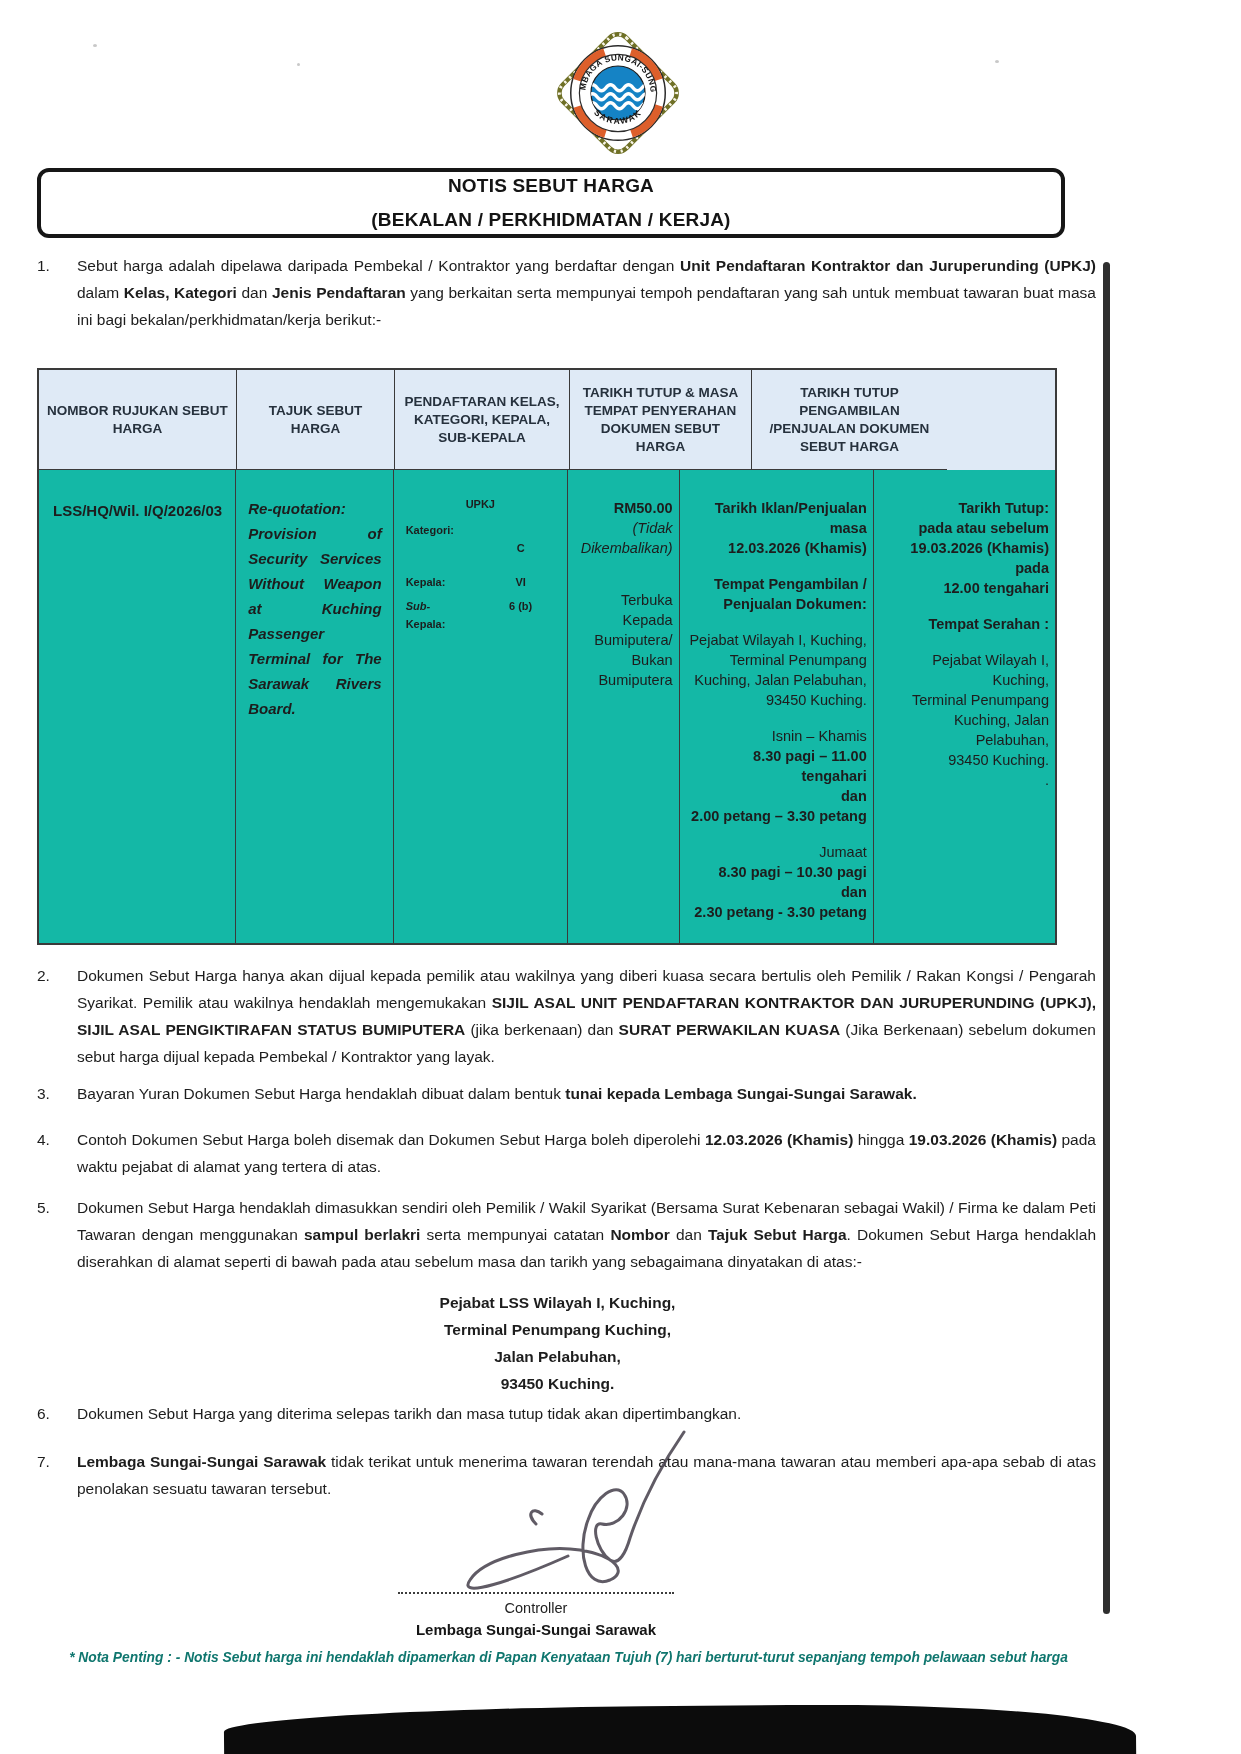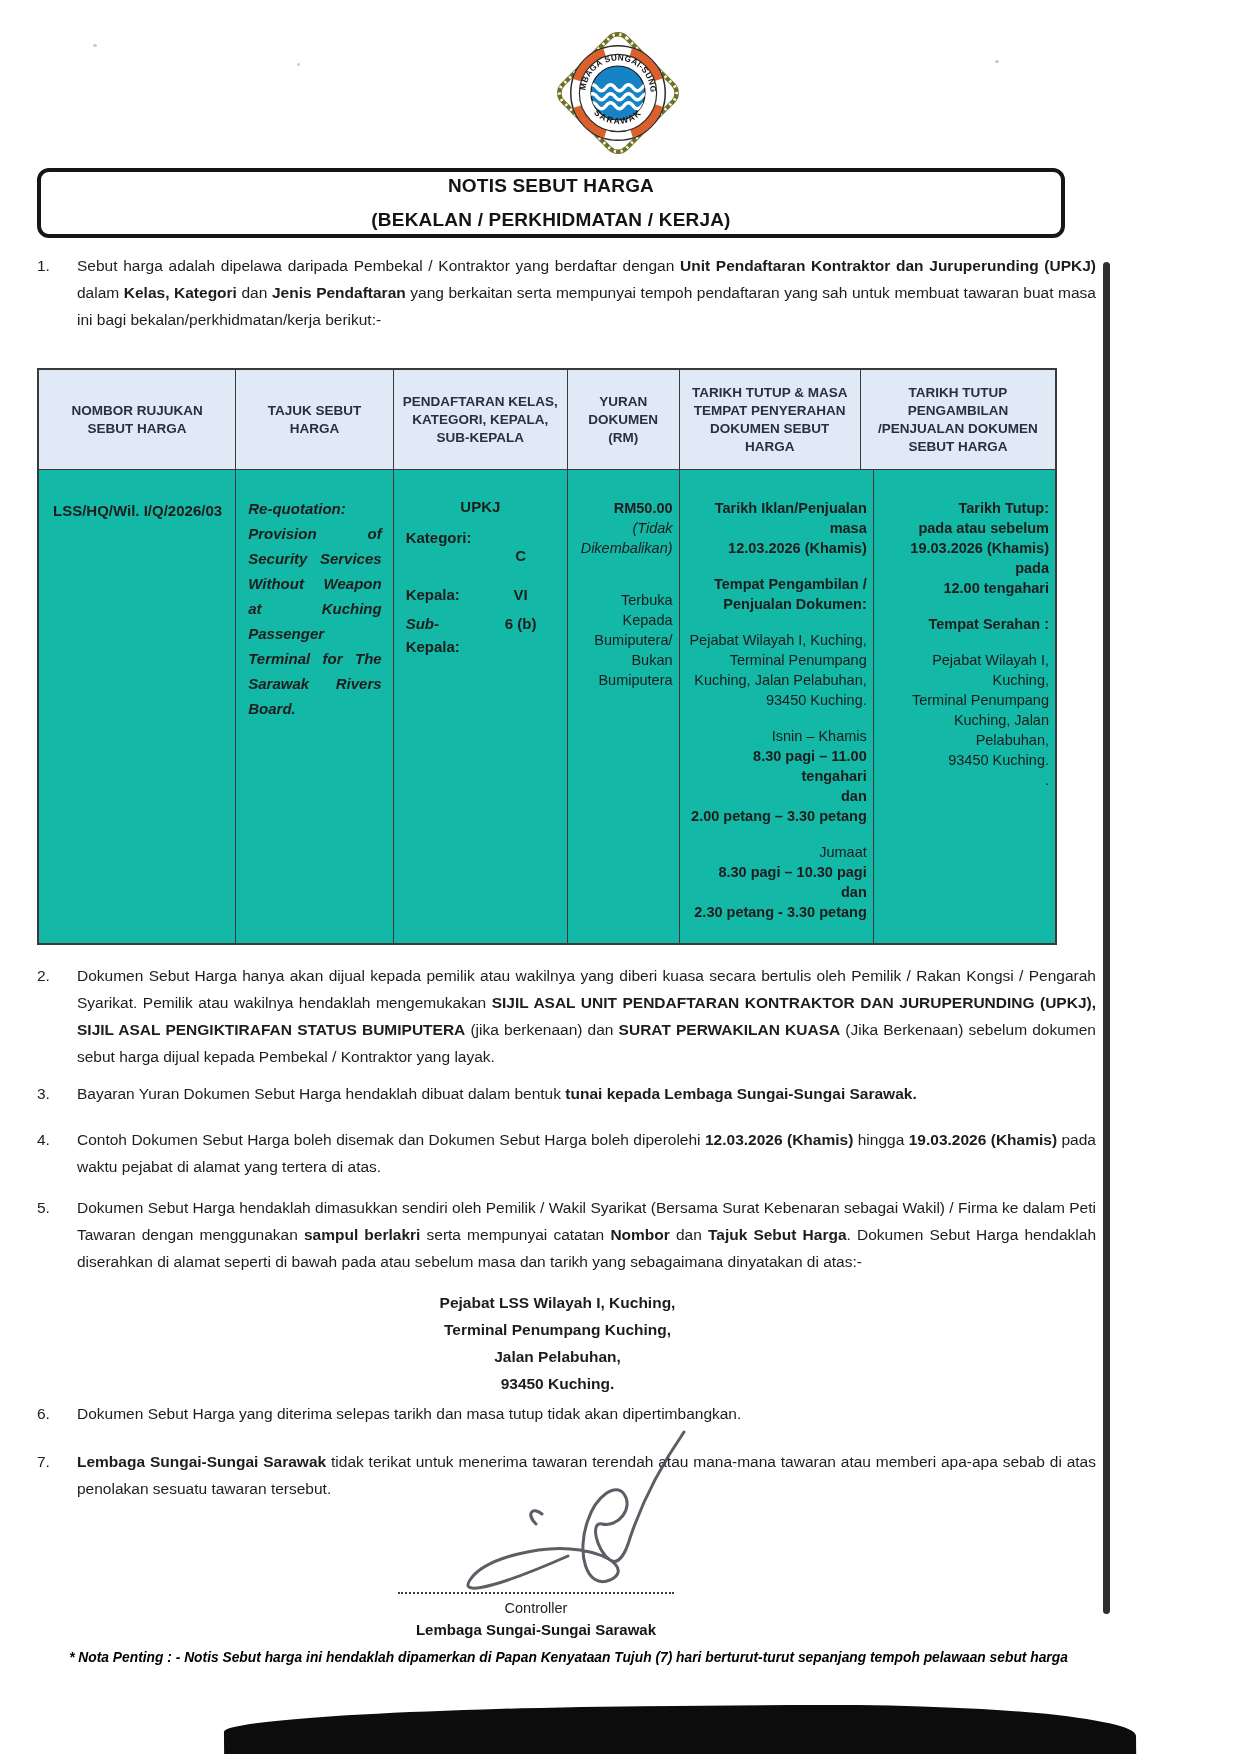--- a/index.html
+++ b/index.html
@@ -41,21 +41,21 @@
   .tr.head .cell{
     display:flex;align-items:center;justify-content:center;text-align:center;
     font-weight:700;font-size:13.5px;line-height:18px;color:#26313d;
     padding:6px 8px;border-bottom:1.5px solid #3a3a3a;
   }
   .w1{width:198px}.w2{width:158px}.w3{width:175px}.w4{width:112px}.w5{width:195px}.w6{width:182px}
 
   .c-ref{padding:32px 10px 0 14px;font-weight:700;font-size:15px;}
   .c-title{padding:26px 11px 0 12px;font-weight:700;font-style:italic;font-size:15px;
            line-height:25px;text-align:justify;}
-  .c-reg{padding:28px 12px 0 12px;font-size:15px;}
+  .c-reg{padding:28px 12px 0 12px;font-size:11px;}
   .reg-org{text-align:center;font-weight:700;margin-bottom:14px;}
   .reg-row{display:flex;margin-bottom:6px;}
   .reg-label{flex:0 0 54%;font-weight:700;}
   .reg-value{flex:1;text-align:center;font-weight:700;}
   .reg-value.drop{margin-top:18px;}
   .reg-row.mt{margin-top:22px;}
   .c-lines{padding:28px 6px 0 6px;text-align:right;font-size:14.5px;}
   .c-lines div{line-height:20px;}
   .c-lines .gap{height:16px;}
 
@@ -65,21 +65,21 @@
   .address-block div{line-height:27px;font-weight:700;}
 
   
   .signature-svg{position:absolute;left:418px;top:1428px;width:320px;height:172px;}
   .dotted-line{position:absolute;left:398px;top:1592px;width:276px;border-top:2.5px dotted #3c3c3c;}
   .sig-role{position:absolute;left:386px;top:1600px;width:300px;text-align:center;font-size:14.5px;color:#222;}
   .sig-org{position:absolute;left:336px;top:1621px;width:400px;text-align:center;font-size:15px;font-weight:700;color:#151515;}
 
   
   .footer-note{position:absolute;left:37px;top:1650px;width:1063px;text-align:center;
-    font-size:13.8px;color:#000000;}
+    font-size:13.8px;color:#0f766e;}
 
   
   .scan-line-right{position:absolute;left:1103px;top:262px;width:7px;height:1352px;
     background:#2f2f2f;border-radius:4px;}
   .scan-bottom{position:absolute;left:224px;top:1706px;width:912px;height:60px;background:#0c0c0c;
     border-radius:46% 38% 0 0 / 22px 34px 0 0;transform:rotate(-.5deg);}
   .speck{position:absolute;background:#9a9a9a;border-radius:50%;opacity:.55;}
 </style>
 </head>
 <body>
@@ -125,21 +125,20 @@
 <div class="para" style="top:252px">
   <span class="num">1.</span>
   <div class="ptext"><span>Sebut harga adalah dipelawa daripada Pembekal / Kontraktor yang berdaftar dengan </span><span class="b">Unit Pendaftaran Kontraktor dan Juruperunding (UPKJ)</span><span> dalam </span><span class="b">Kelas, Kategori</span><span> dan </span><span class="b">Jenis Pendaftaran</span><span> yang berkaitan serta mempunyai tempoh pendaftaran yang sah untuk membuat tawaran buat masa ini bagi bekalan/perkhidmatan/kerja berikut:-</span></div>
 </div>
 
 <div class="quote-table">
   <div class="tr head">
     <div class="cell w1">NOMBOR RUJUKAN SEBUT HARGA</div>
     <div class="cell w2">TAJUK SEBUT HARGA</div>
     <div class="cell w3">PENDAFTARAN KELAS, KATEGORI, KEPALA, SUB-KEPALA</div>
-    <div class="cell w4">YURAN DOKUMEN (RM)</div>
     <div class="cell w6">TARIKH TUTUP &amp; MASA TEMPAT PENYERAHAN DOKUMEN SEBUT HARGA</div>
     <div class="cell w5">TARIKH TUTUP PENGAMBILAN /PENJUALAN DOKUMEN SEBUT HARGA</div>
   </div>
   <div class="tr body">
     <div class="cell w1 c-ref">LSS/HQ/Wil. I/Q/2026/03</div>
     <div class="cell w2 c-title">Re-quotation: Provision of Security Services Without Weapon at Kuching Passenger Terminal for The Sarawak Rivers Board.</div>
     <div class="cell w3 c-reg">
       <div class="reg-org">UPKJ</div>
       <div class="reg-row">
         <span class="reg-label">Kategori:</span>

